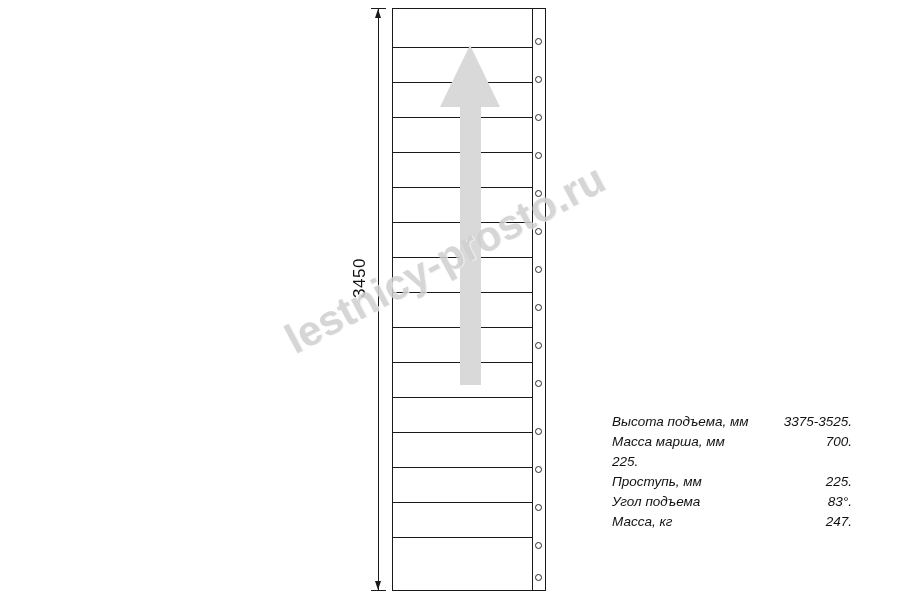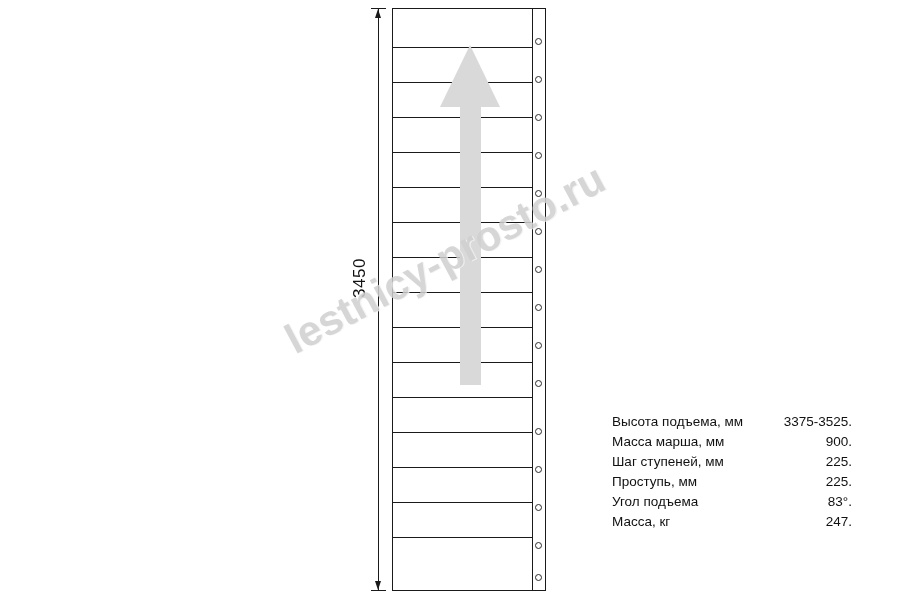--- a/index.html
+++ b/index.html
@@ -144,20 +144,21 @@
     left: 612px;
     top: 412px;
     width: 240px;
   }
   .spec-row {
     display: flex;
     justify-content: space-between;
     align-items: baseline;
     height: 20px;
     line-height: 20px;
+    font-style: italic;
     font-size: 13.5px;
     color: #111111;
     white-space: nowrap;
   }
   .spec-row .k { text-align: left; }
   .spec-row .v { text-align: right; }
 
   
   .watermark {
     position: absolute;
@@ -230,24 +231,23 @@
     <div class="shaft"></div>
   </div>
 
   <div class="spec">
     <div class="spec-row">
       <span class="k">Высота подъема, мм</span>
       <span class="v">3375-3525.</span>
     </div>
     <div class="spec-row">
       <span class="k">Масса марша, мм</span>
-      <span class="v">900.</span>
-    </div>
-    <div class="spec-row">
-      <span class="k">Шаг ступеней, мм</span>
+      <span class="v">700.</span>
+    </div>
+    <div class="spec-row">
       <span class="v">225.</span>
     </div>
     <div class="spec-row">
       <span class="k">Проступь, мм</span>
       <span class="v">225.</span>
     </div>
     <div class="spec-row">
       <span class="k">Угол подъема</span>
       <span class="v">83°.</span>
     </div>

